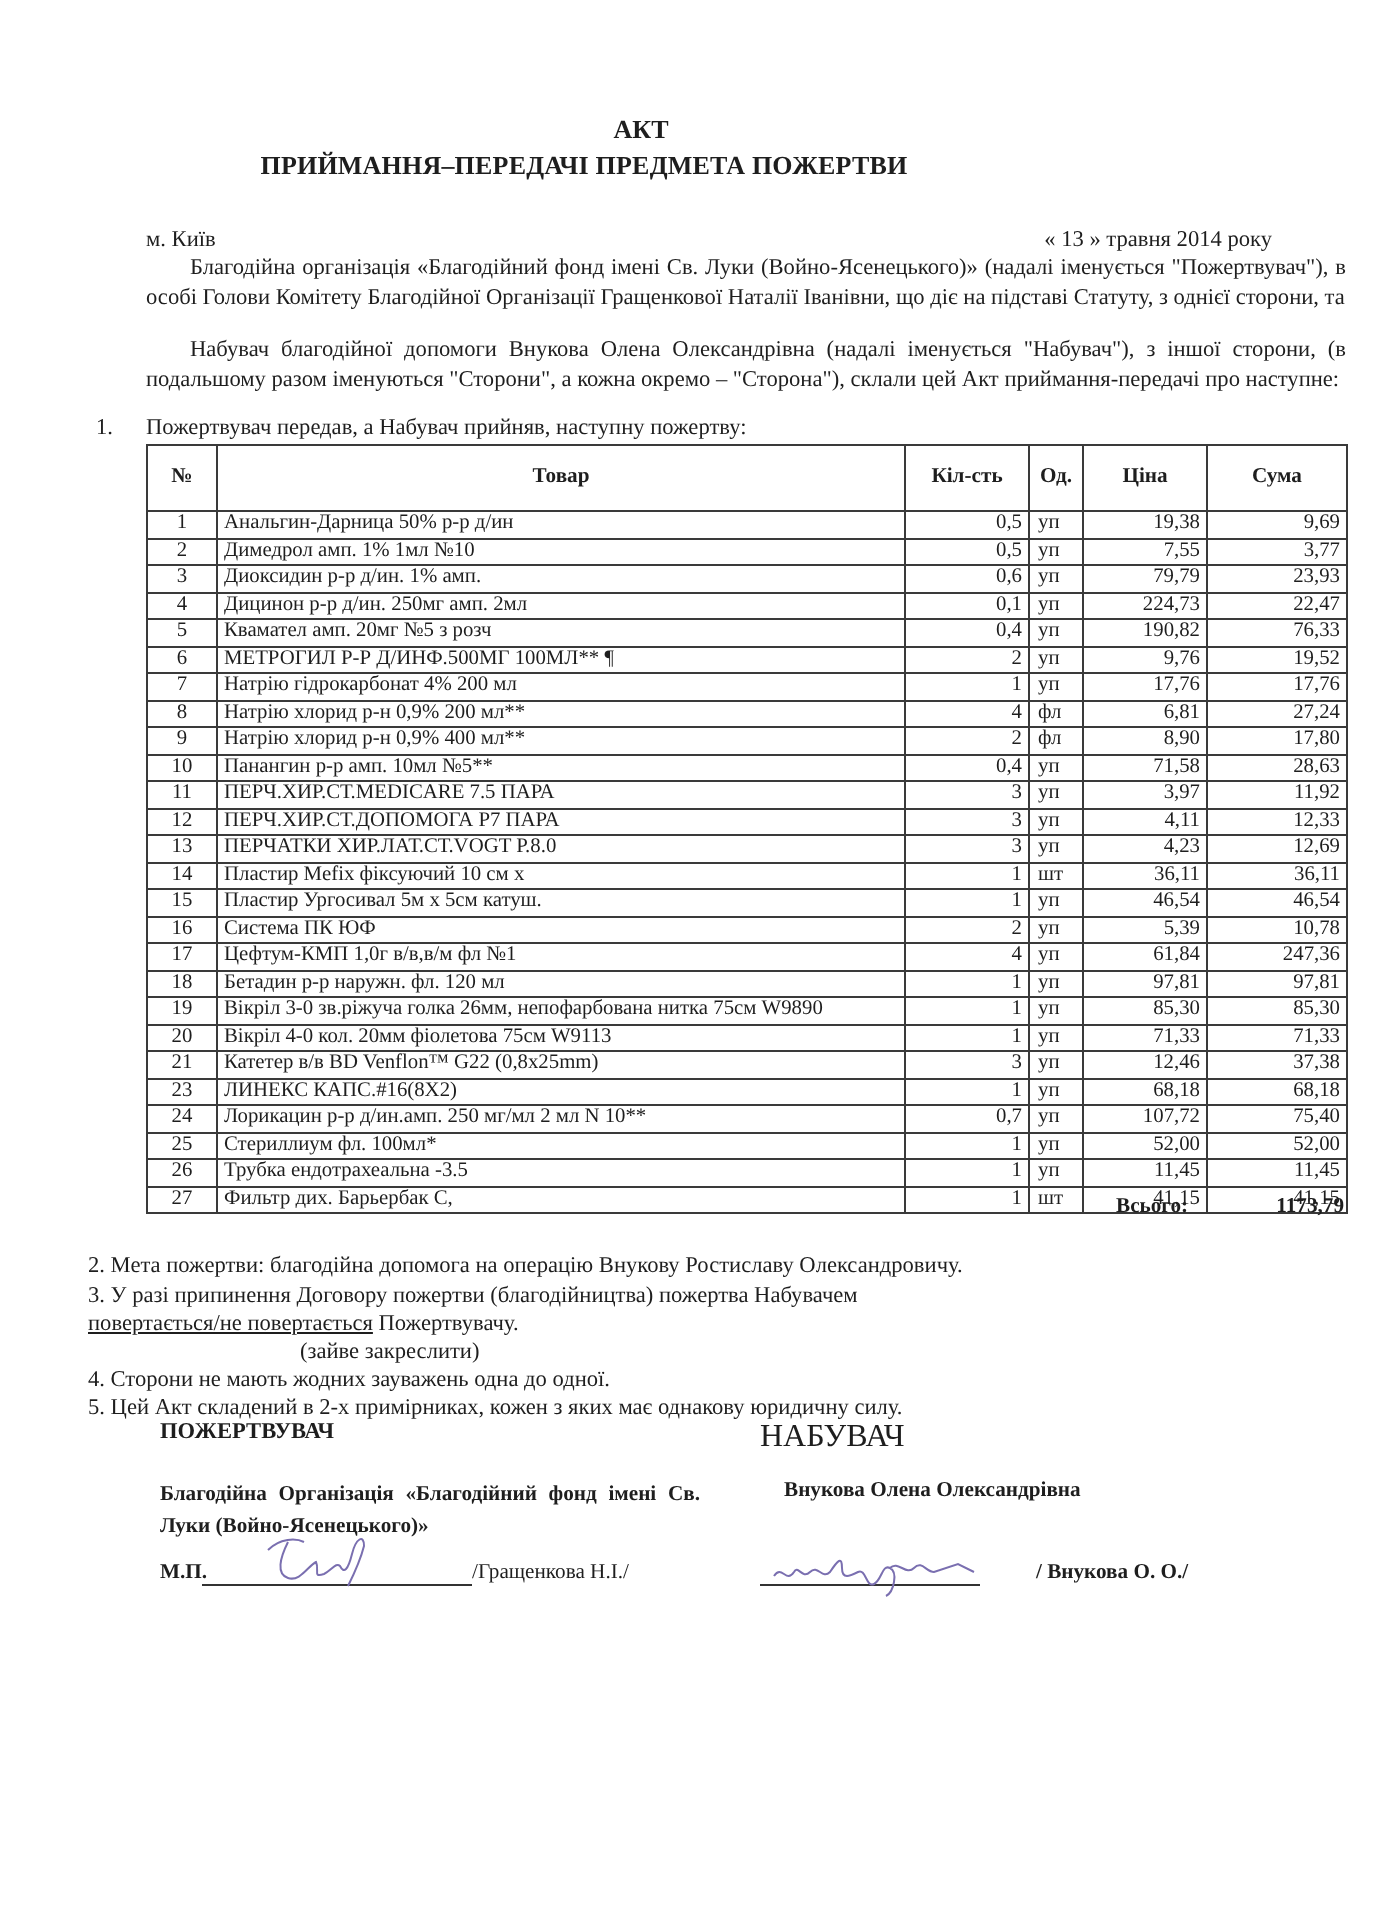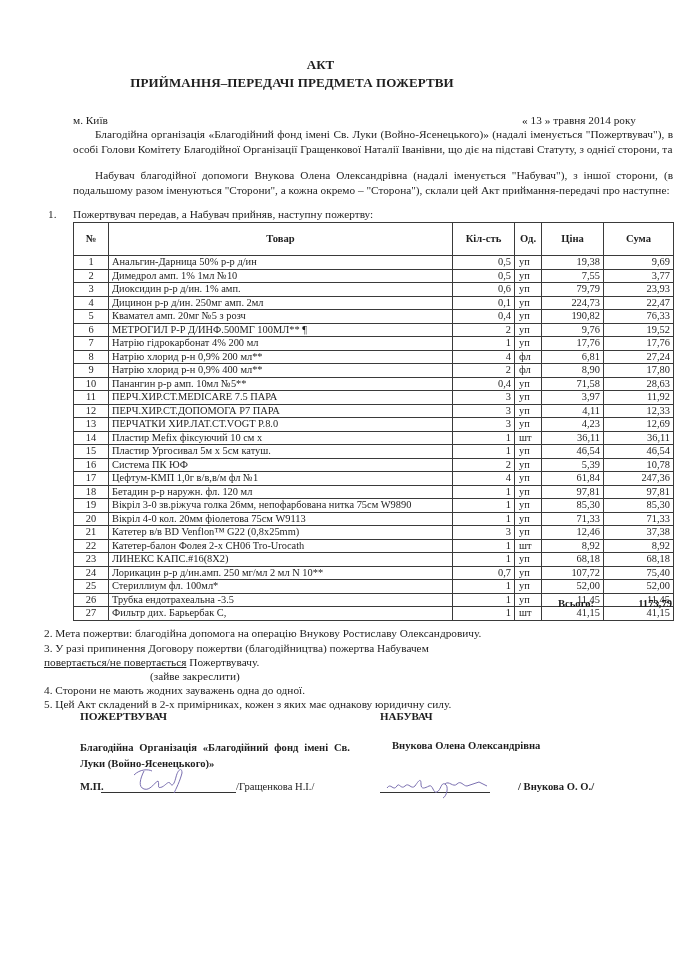--- a/index.html
+++ b/index.html
@@ -38,21 +38,21 @@
 
   .clause { left: 44px; font-size: 11.3px; line-height: 14px; }
   .c2 { top: 626px; }
   .c3a { top: 641px; }
   .c3b { top: 655px; }
   .c3b .u { text-decoration: underline; }
   .c3c { top: 670px; left: 150px; font-size: 11.3px; }
   .c4 { top: 683px; }
   .c5 { top: 697px; }
   .party-l { top: 710px; left: 80px; font-weight: bold; font-size: 11.3px; }
-  .party-r { top: 710px; left: 380px; font-weight: bold; font-size: 11px; }
+  .party-r { top: 710px; left: 380px; font-weight: normal; font-size: 16px; }
   .org-l { top: 740px; left: 80px; width: 270px; font-weight: bold; font-size: 10.6px; line-height: 16px; text-align: justify; }
   .org-r { top: 740px; left: 392px; font-weight: bold; font-size: 10.6px; }
   .mp { top: 781px; left: 80px; font-weight: bold; font-size: 10.6px; }
   .line-l { top: 792px; left: 101px; width: 135px; border-bottom: 1px solid #333; height: 0; }
   .name-l { top: 781px; left: 236px; font-weight: normal; font-size: 10.6px; }
   .line-r { top: 792px; left: 380px; width: 110px; border-bottom: 1px solid #333; height: 0; }
   .name-r { top: 781px; left: 490px; font-weight: bold; font-size: 10.6px; margin-left: 28px; }
   .sig { position: absolute; }
 </style>
 </head>
@@ -251,28 +251,20 @@
       </tr>
       <tr>
         <td class="c-num">21</td>
         <td class="c-name">Катетер в/в BD Venflon™ G22 (0,8x25mm)</td>
         <td class="c-qty">3</td>
         <td class="c-unit">уп</td>
         <td class="c-price">12,46</td>
         <td class="c-sum">37,38</td>
       </tr>
       <tr>
-        <td class="c-num">22</td>
-        <td class="c-name">Катетер-балон Фолея 2-х CH06  Tro-Urocath</td>
-        <td class="c-qty">1</td>
-        <td class="c-unit">шт</td>
-        <td class="c-price">8,92</td>
-        <td class="c-sum">8,92</td>
-      </tr>
-      <tr>
         <td class="c-num">23</td>
         <td class="c-name">ЛИНЕКС КАПС.#16(8Х2)</td>
         <td class="c-qty">1</td>
         <td class="c-unit">уп</td>
         <td class="c-price">68,18</td>
         <td class="c-sum">68,18</td>
       </tr>
       <tr>
         <td class="c-num">24</td>
         <td class="c-name">Лорикацин р-р д/ин.амп. 250 мг/мл 2 мл N 10**</td>

